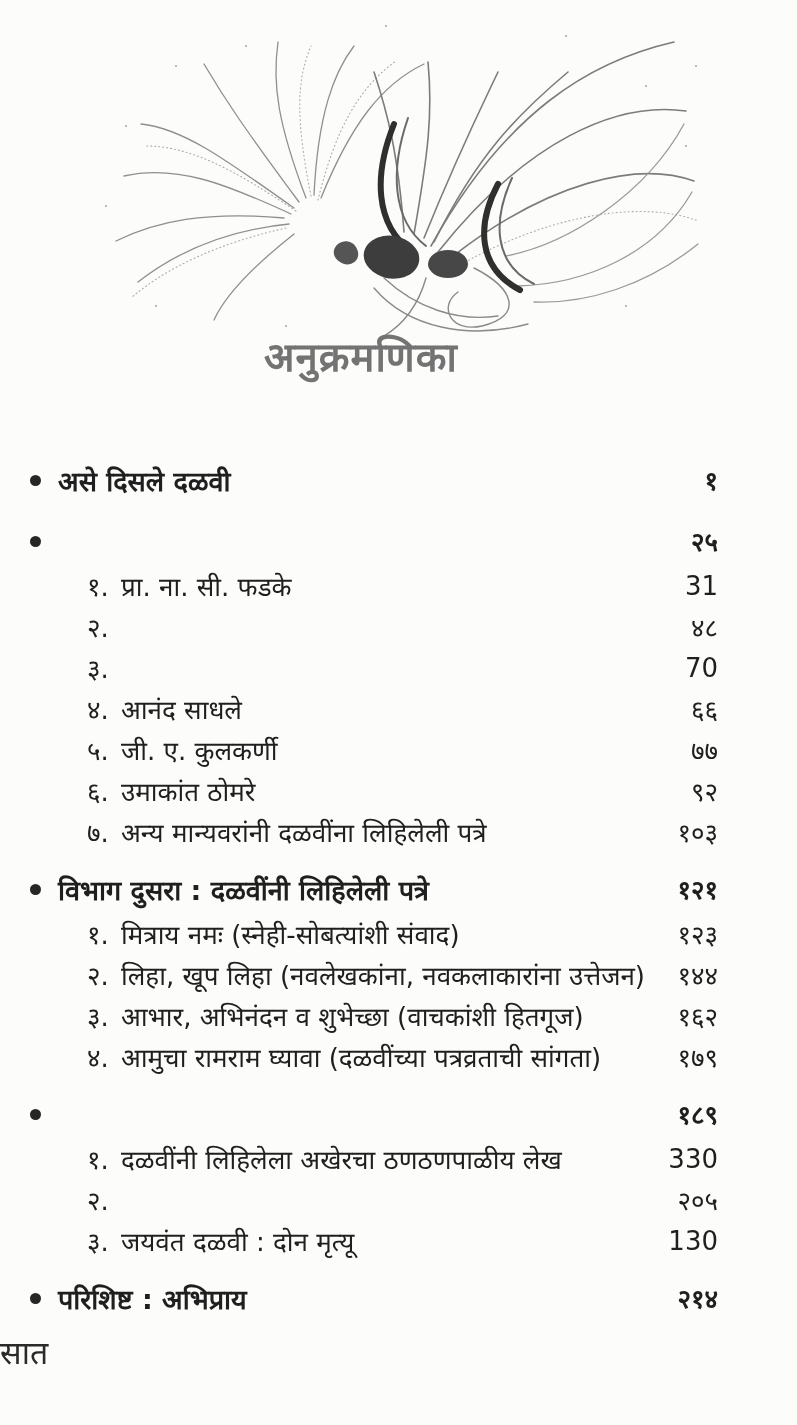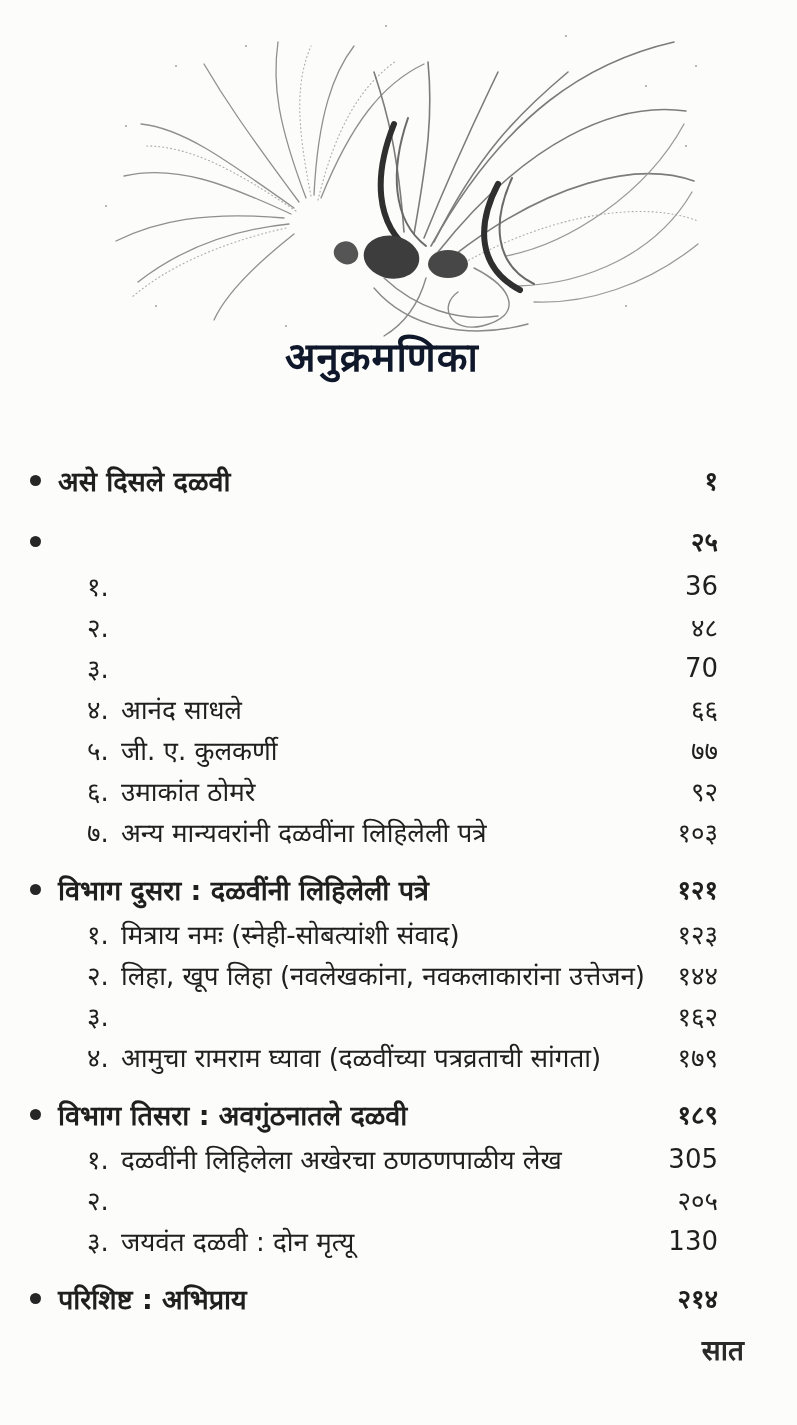--- a/index.html
+++ b/index.html
@@ -7,36 +7,36 @@
   .page{
     position:relative;
     width:797px;height:1425px;
     background:#fcfcfa;
     overflow:hidden;
     font-family:"DejaVu Sans", sans-serif;
     color:#1f1f1f;
   }
   .flourish{position:absolute;left:86px;top:6px;}
   .title{
-    position:absolute;left:285px;top:328px;margin:0;
-    font-size:40px;font-weight:bold;color:#0f172a;
+    position:absolute;left:264px;top:328px;margin:0;
+    font-size:40px;font-weight:bold;color:#737373;
     letter-spacing:1px;white-space:nowrap;
   }
   .toc{position:absolute;left:30px;top:456px;width:688px;}
   .toc-row{display:flex;align-items:center;height:41px;}
   .toc-row.section{height:48px;margin-top:13px;font-weight:bold;font-size:27px;}
   .toc-row.section:first-child{margin-top:0;align-items:center;}
   .toc-row.item{padding-left:57px;font-size:26px;}
   .bullet{width:11px;height:11px;border-radius:50%;background:#262626;flex:none;margin-right:17px;}
   .entry-num{flex:none;width:34px;}
   .entry-text{white-space:nowrap;}
   .entry-page{margin-left:auto;font-size:26px;padding-left:10px;}
   .footer{
     position:absolute;left:0;top:1330px;width:744px;
-    text-align:right;font-size:28px;font-weight:bold;color:#2a2a2a;
+    text-align:left;font-size:32px;font-weight:normal;color:#2a2a2a;
   }
 </style>
 </head>
 <body>
 
 <div class="page">
 
   <svg class="flourish" width="622" height="334" viewBox="0 0 622 334">
 
     <g fill="none" stroke="#8f8f8f" stroke-width="1.3" stroke-linecap="round">
@@ -115,21 +115,22 @@
     <span class="bullet"></span>
     <span class="entry-text">असे दिसले दळवी</span>
     <span class="entry-page">१</span>
   </div>
       <div class="toc-row section">
     <span class="bullet"></span>
     <span class="entry-page">२५</span>
   </div>
       <div class="toc-row item">
     <span class="entry-num">१.</span>
-    <span class="entry-page">36</span>
+    <span class="entry-text">प्रा. ना. सी. फडके</span>
+    <span class="entry-page">31</span>
   </div>
       <div class="toc-row item">
     <span class="entry-num">२.</span>
     <span class="entry-page">४८</span>
   </div>
       <div class="toc-row item">
     <span class="entry-num">३.</span>
     <span class="entry-page">70</span>
   </div>
       <div class="toc-row item">
@@ -162,36 +163,36 @@
     <span class="entry-text">मित्राय नमः (स्नेही-सोबत्यांशी संवाद)</span>
     <span class="entry-page">१२३</span>
   </div>
       <div class="toc-row item">
     <span class="entry-num">२.</span>
     <span class="entry-text">लिहा, खूप लिहा (नवलेखकांना, नवकलाकारांना उत्तेजन)</span>
     <span class="entry-page">१४४</span>
   </div>
       <div class="toc-row item">
     <span class="entry-num">३.</span>
+    <span class="entry-text">आभार, अभिनंदन व शुभेच्छा (वाचकांशी हितगूज)</span>
     <span class="entry-page">१६२</span>
   </div>
       <div class="toc-row item">
     <span class="entry-num">४.</span>
     <span class="entry-text">आमुचा रामराम घ्यावा (दळवींच्या पत्रव्रताची सांगता)</span>
     <span class="entry-page">१७९</span>
   </div>
       <div class="toc-row section">
     <span class="bullet"></span>
-    <span class="entry-text">विभाग तिसरा : अवगुंठनातले दळवी</span>
     <span class="entry-page">१८९</span>
   </div>
       <div class="toc-row item">
     <span class="entry-num">१.</span>
     <span class="entry-text">दळवींनी लिहिलेला अखेरचा ठणठणपाळीय लेख</span>
-    <span class="entry-page">305</span>
+    <span class="entry-page">330</span>
   </div>
       <div class="toc-row item">
     <span class="entry-num">२.</span>
     <span class="entry-page">२०५</span>
   </div>
       <div class="toc-row item">
     <span class="entry-num">३.</span>
     <span class="entry-text">जयवंत दळवी : दोन मृत्यू</span>
     <span class="entry-page">130</span>
   </div>

